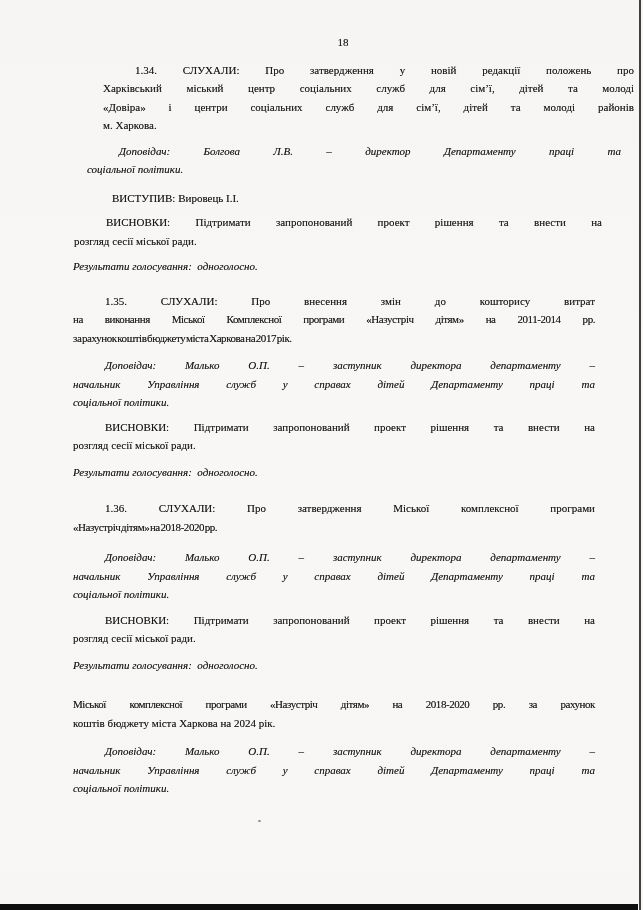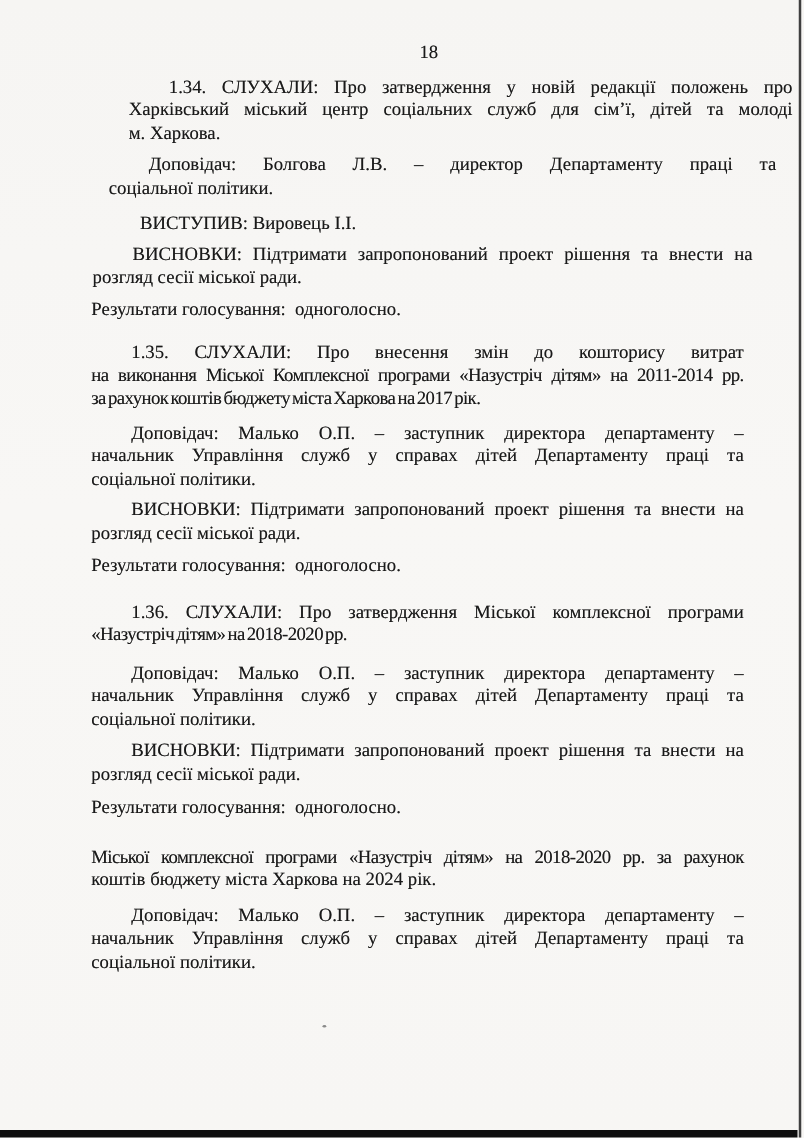--- a/index.html
+++ b/index.html
@@ -9,29 +9,29 @@
     background: var(--paper, #f7f6f4);
     font-family: "Liberation Serif", "DejaVu Serif", serif;
   }
   #page {
     position: absolute; inset: 0;
     background: linear-gradient(180deg, #f6f5f3 0%, #f8f7f5 45%, #f7f6f4 100%);
   }
   #text-col {
     position: absolute; left: 73px; top: 33px; width: 522px;
     color: var(--ink, #1a1a1a);
-    font-size: 15px; line-height: 18.5px;
+    font-size: 11px; line-height: 18.5px;
     text-shadow: 0 0 0.45px rgba(30,30,30,0.55);
   }
   .block { margin: 0; }
   .line { text-align: justify; text-align-last: justify; }
   .line.first { padding-left: 32px; }
   .line.last { text-align-last: left; }
   .line.tight { letter-spacing: -0.45px; word-spacing: -1.6px; }
-  .style-italic { }
+  .style-italic { font-style: italic; }
   .style-center .line { text-align: center; text-align-last: center; padding-left: 18px; }
 
   
   [data-name="block-page-number"]      { margin-top: 0; }
   [data-name="block-item-1-34"]        { margin-top: 9px;  margin-left: 30px; width: 531px; }
   [data-name="block-reporter-1-34"]    { margin-top: 7px;  margin-left: 14px; width: 534px; }
   [data-name="block-speaker-1-34"]     { margin-top: 10px;  margin-left: 7px; }
   [data-name="block-conclusions-1-34"] { margin-top: 6px;  margin-left: 1px; width: 528px; }
   [data-name="block-vote-result-1-34"] { margin-top: 7px; }
   [data-name="block-item-1-35"]        { margin-top: 16px; }
@@ -63,20 +63,21 @@
 <body>
 
 <main id="page" data-name="scanned-document-page">
   <div id="text-col" data-name="document-text-column">
       <div class="block style-center" data-name="block-page-number">
         <div class="line last" data-name="page-number-text">18</div>
       </div>
       <div class="block style-body" data-name="block-item-1-34">
         <div class="line first" data-name="text-line">1.34. СЛУХАЛИ: Про затвердження у новій редакції положень про</div>
         <div class="line" data-name="text-line">Харківський міський центр соціальних служб для сім’ї, дітей та молоді</div>
+        <div class="line" data-name="text-line">«Довіра» і центри соціальних служб для сім’ї, дітей та молоді районів</div>
         <div class="line last" data-name="text-line">м. Харкова.</div>
       </div>
       <div class="block style-italic" data-name="block-reporter-1-34">
         <div class="line first" data-name="text-line">Доповідач: Болгова Л.В. – директор Департаменту праці та</div>
         <div class="line last" data-name="text-line">соціальної політики.</div>
       </div>
       <div class="block style-body" data-name="block-speaker-1-34">
         <div class="line first last" data-name="text-line">ВИСТУПИВ: Вировець І.І.</div>
       </div>
       <div class="block style-body" data-name="block-conclusions-1-34">

